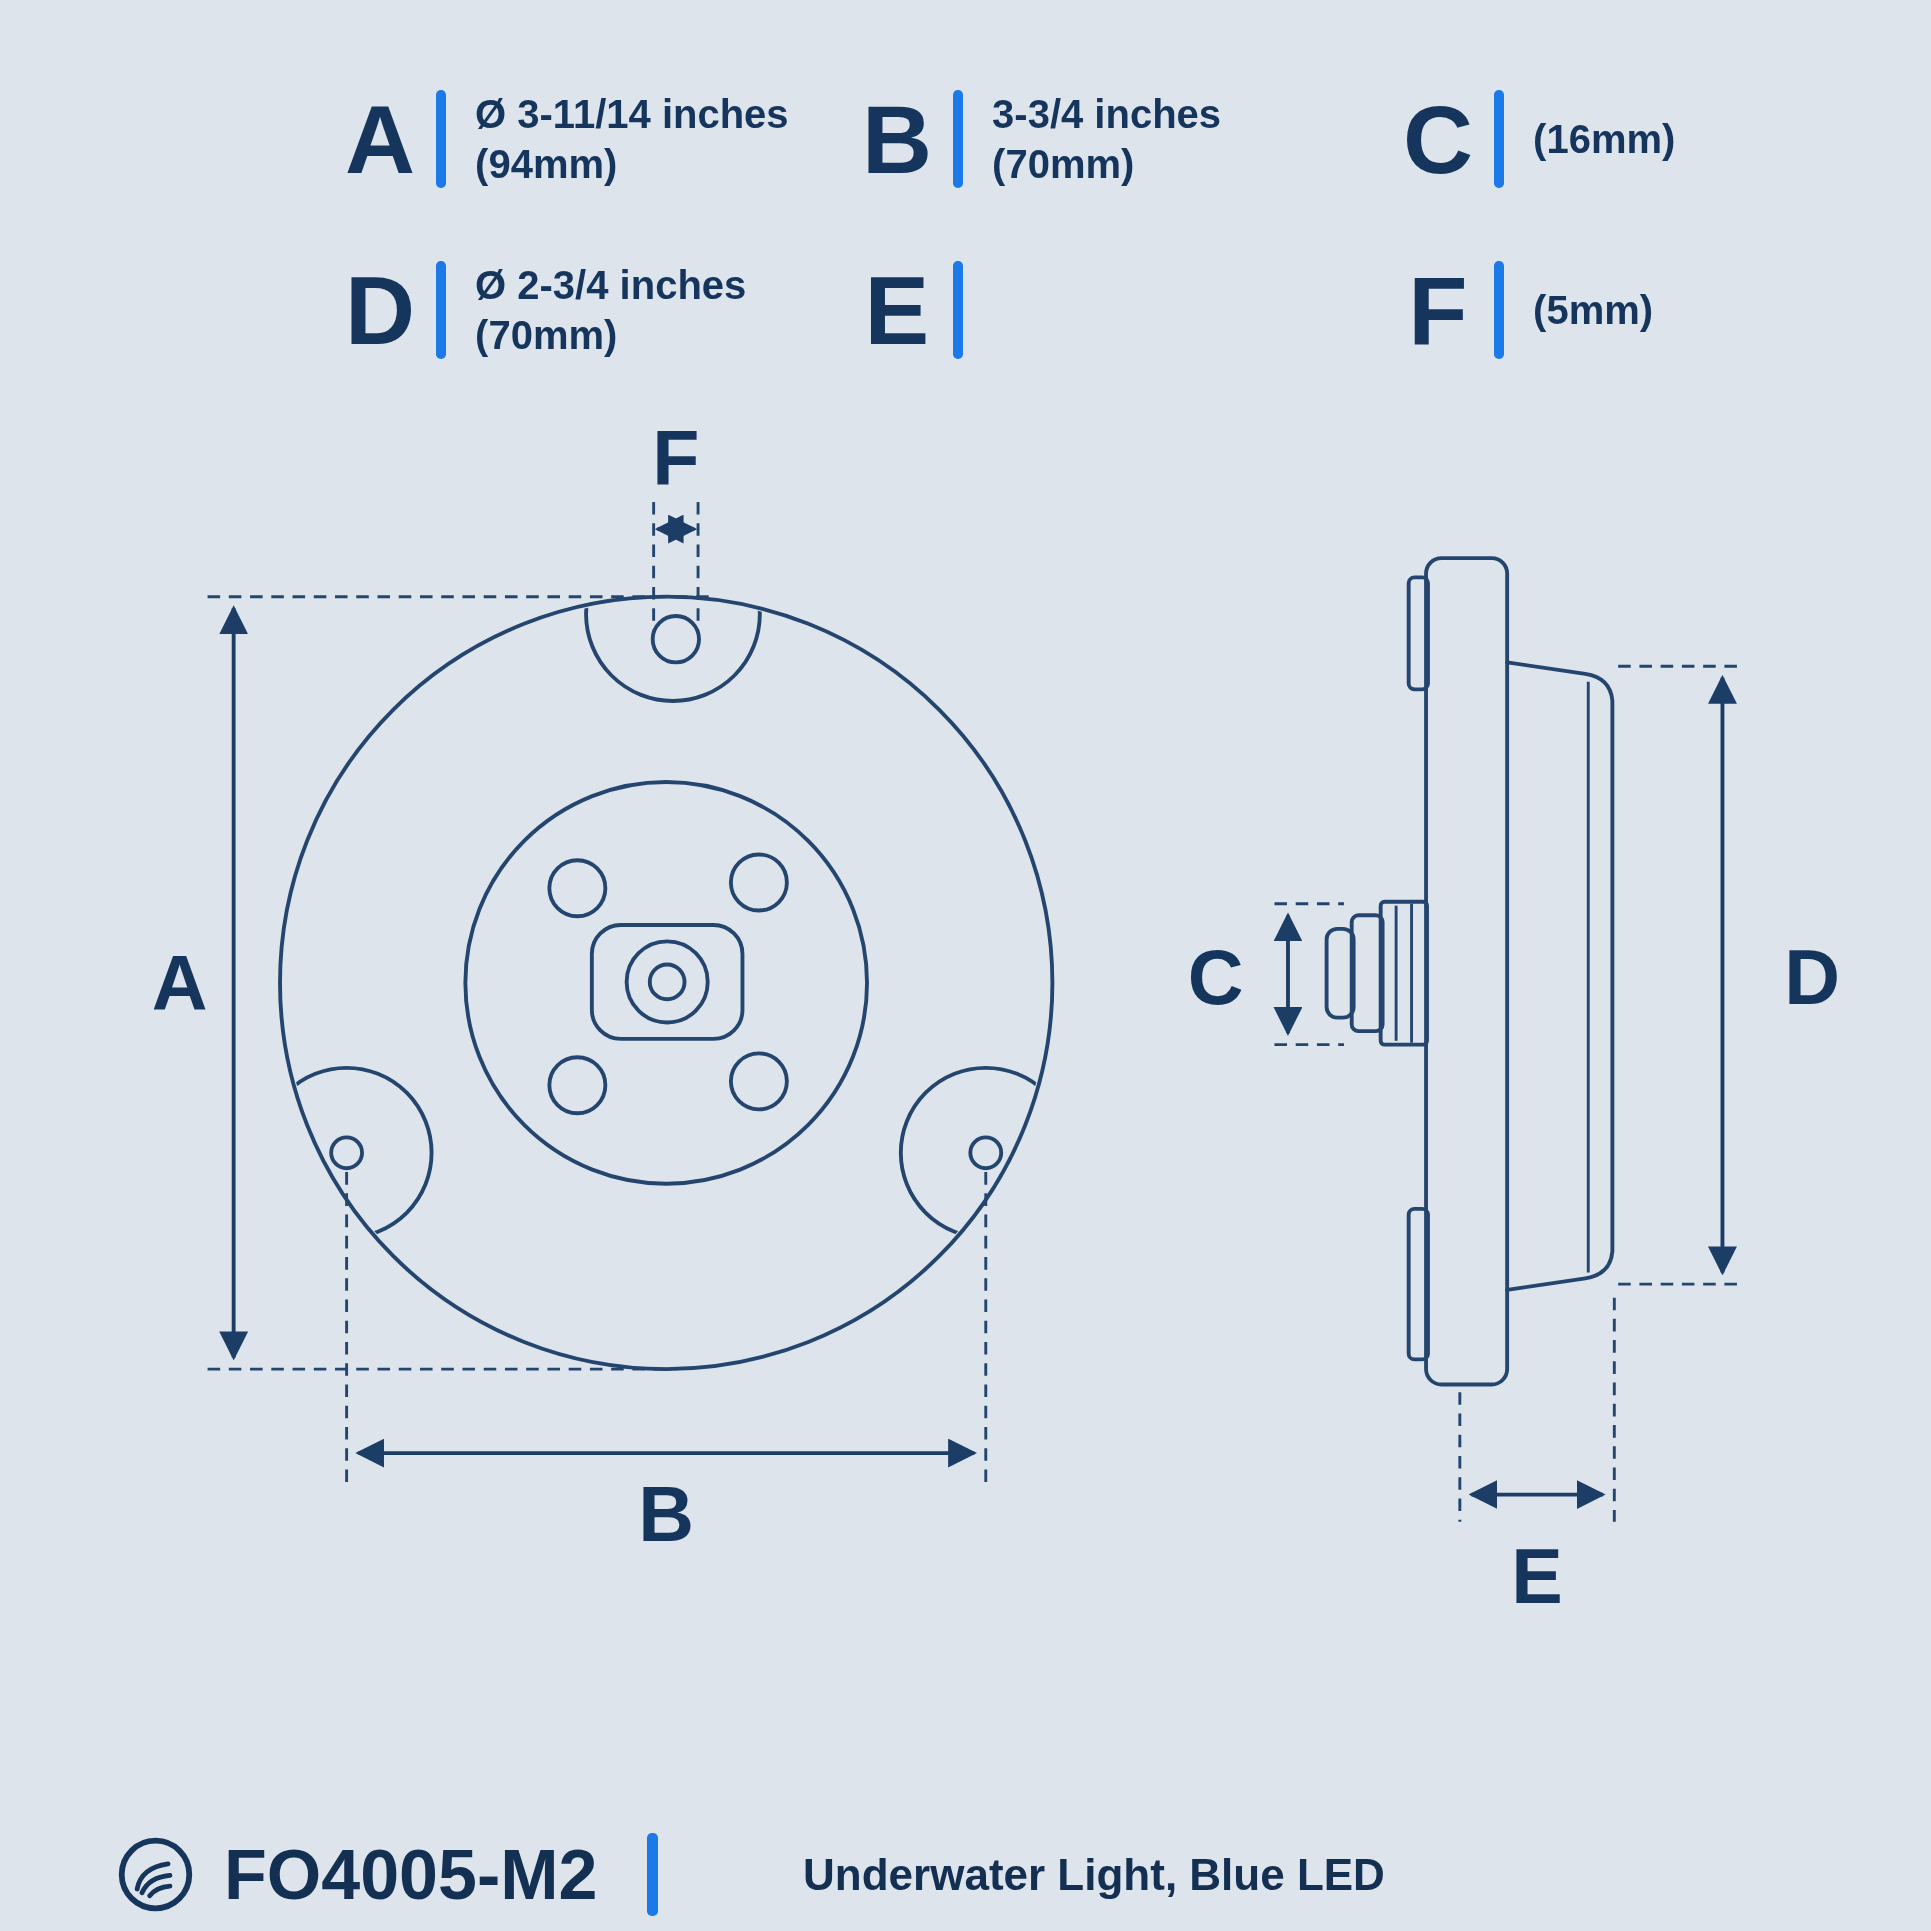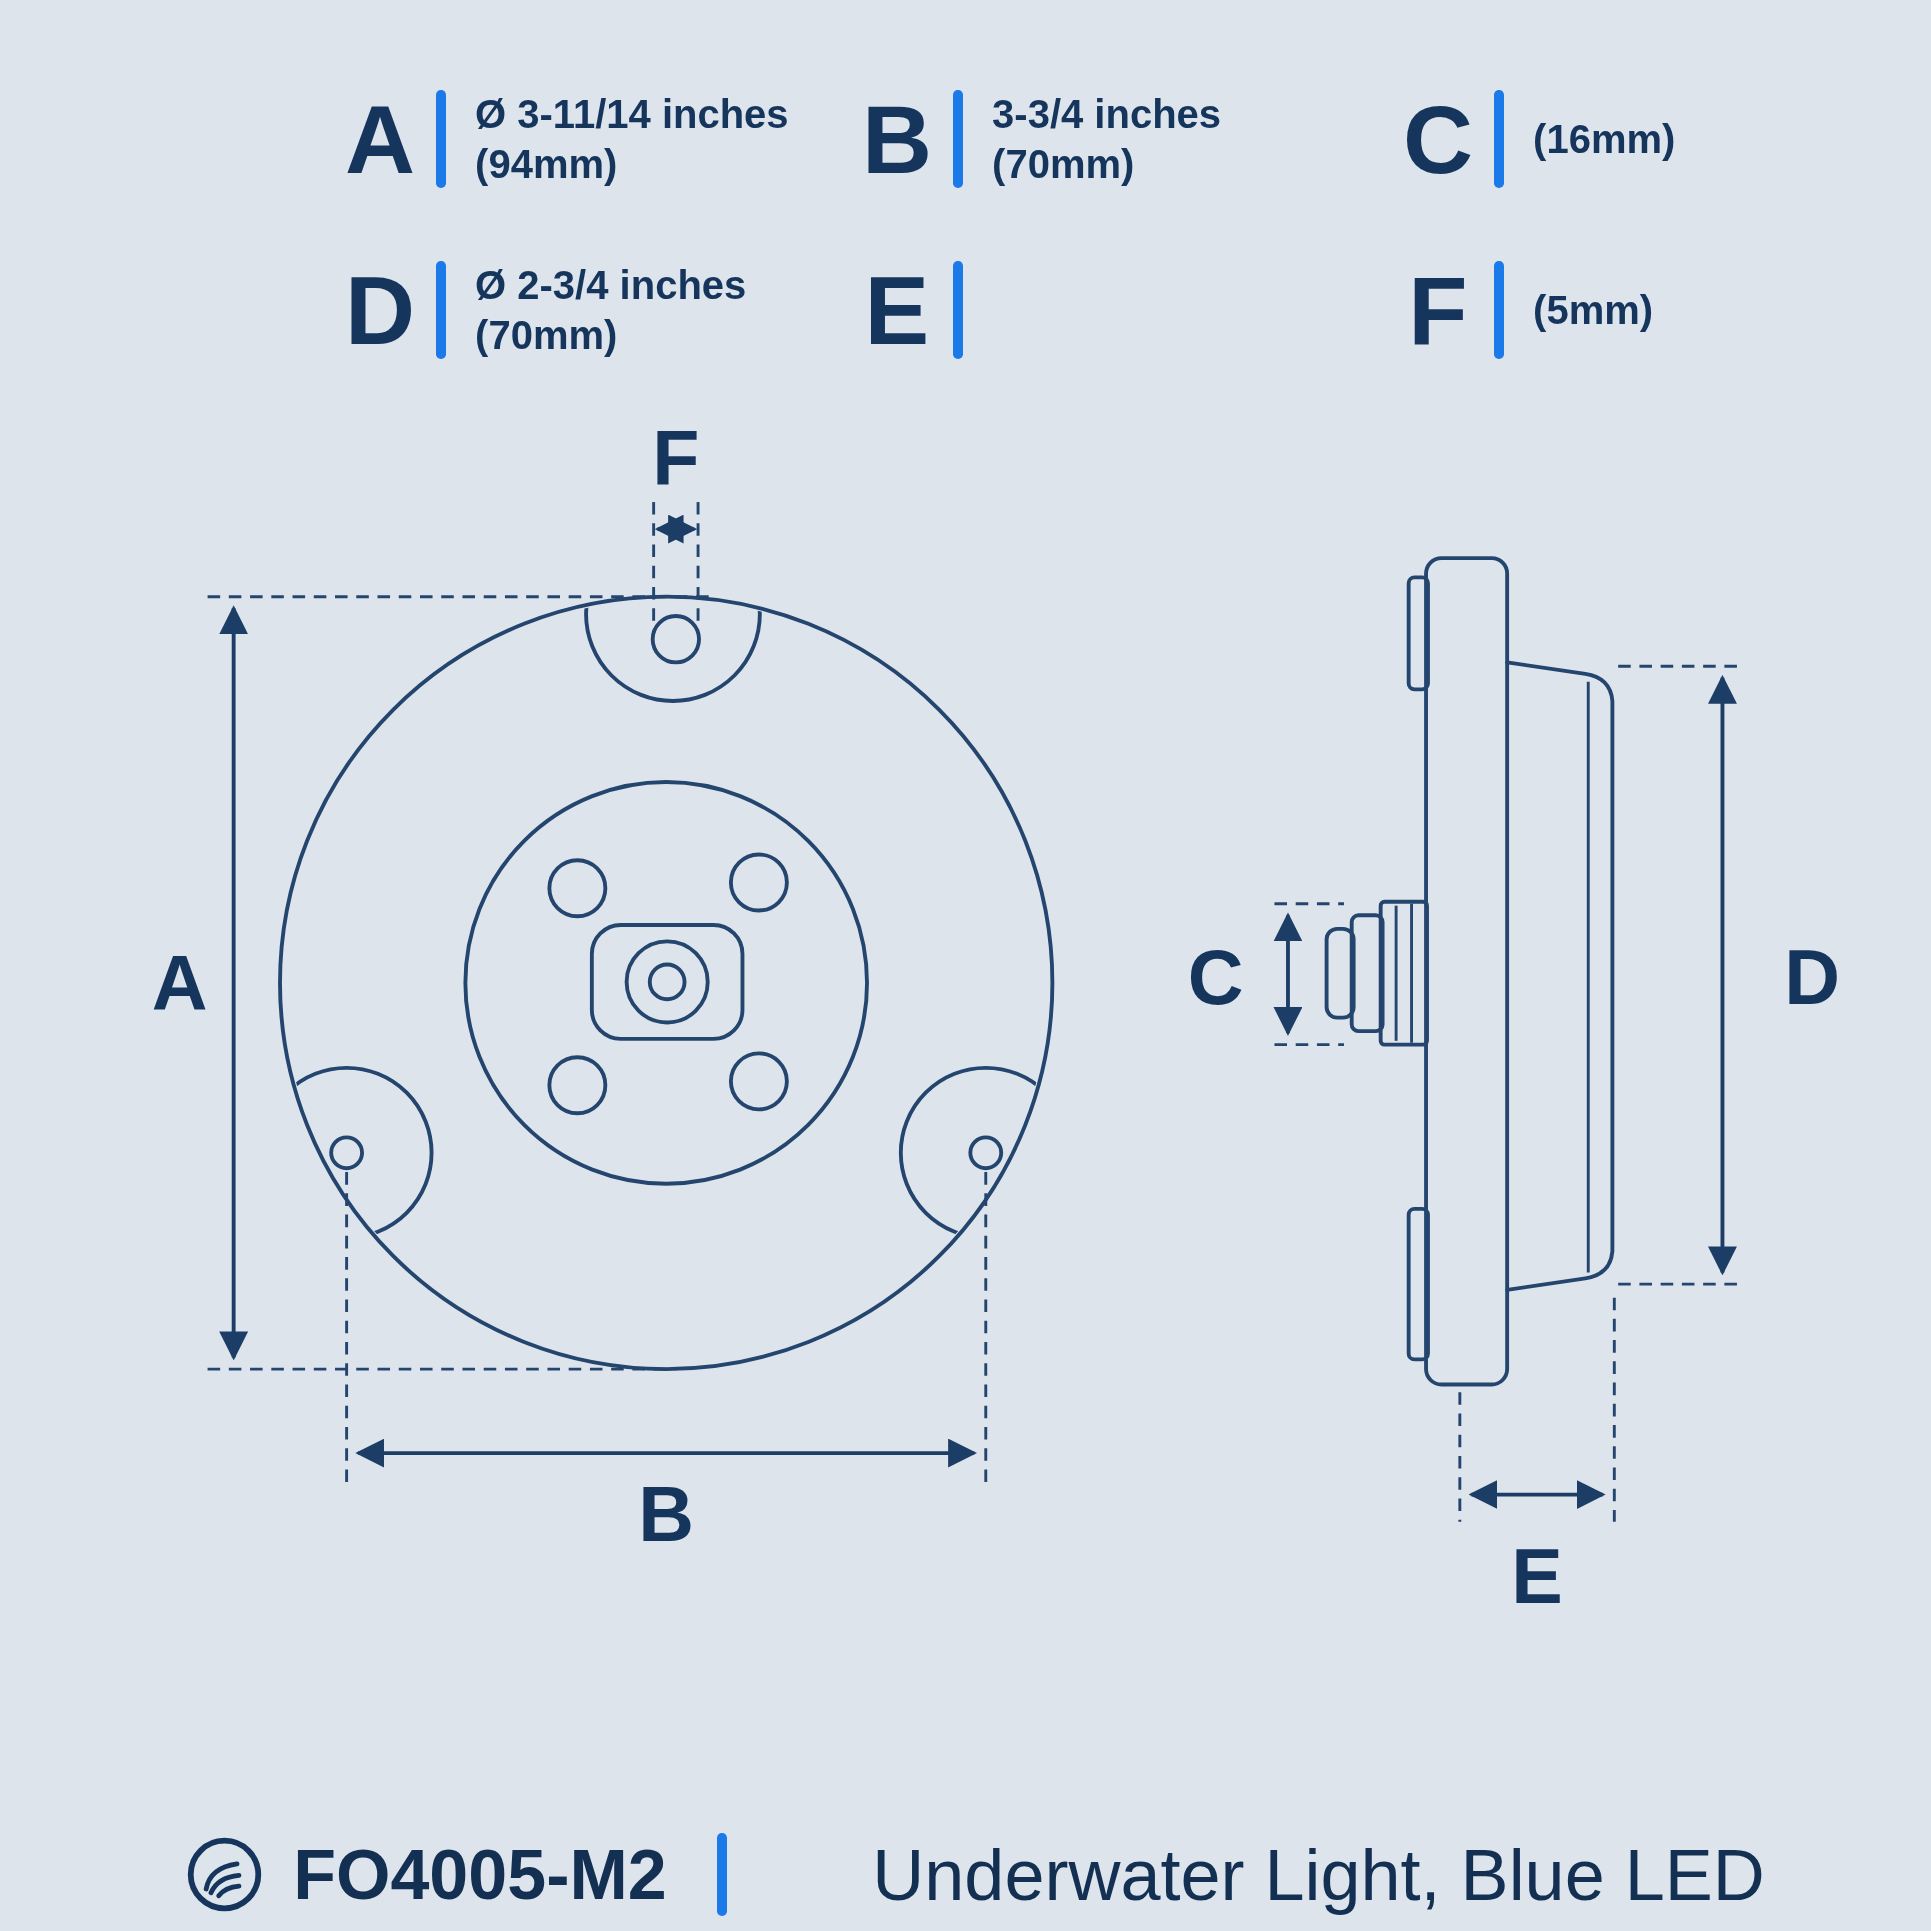--- a/index.html
+++ b/index.html
@@ -37,31 +37,31 @@
   .drawing{position:absolute;left:0;top:0;}
   .stroke{stroke:#24456e;stroke-width:4;fill:none;stroke-linecap:round;stroke-linejoin:round;}
   .thin{stroke:#24456e;stroke-width:3;fill:none;}
   .dash{stroke:#24456e;stroke-width:3;fill:none;stroke-dasharray:13 9;}
   .dim{stroke:#1c3e66;stroke-width:4;fill:none;}
   .dim-label{font-family:"Liberation Sans",sans-serif;font-size:80px;font-weight:800;fill:#16355c;}
 
   
   .footer{
     position:absolute;left:114px;top:1833px;right:97px;
-    display:flex;align-items:center;justify-content:center;
+    display:flex;align-items:center;
   }
   .footer-logo{flex:0 0 auto;margin-right:27px;}
   .footer-model{
     font-size:70px;font-weight:800;color:#132f52;letter-spacing:0;
   }
   .footer-divider{
     width:10.6px;height:83px;border-radius:4.8px;background:#1c79e8;
     margin:0 145px 0 50px;flex:0 0 auto;
   }
-  .footer-desc{font-size:72px;font-weight:400;color:#132f52;}
+  .footer-desc{font-size:44px;font-weight:700;color:#132f52;}
 </style>
 </head>
 <body>
 
 <div class="canvas">
 
   <div class="legend">
 
     <div class="legend-item">
       <span class="legend-letter">A</span>

